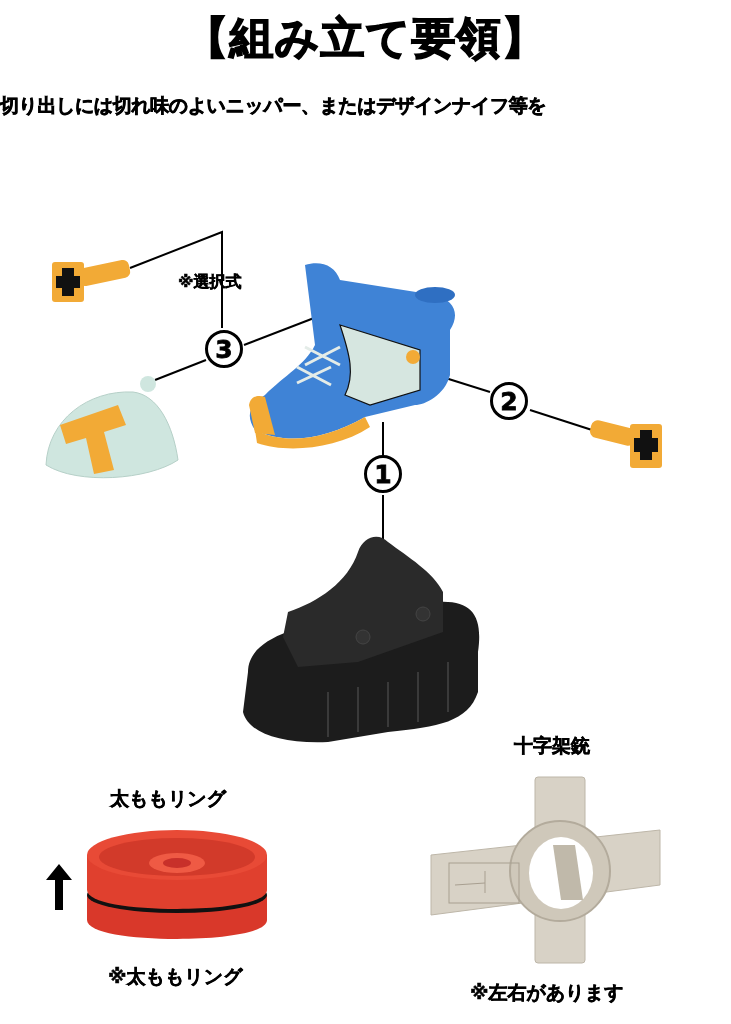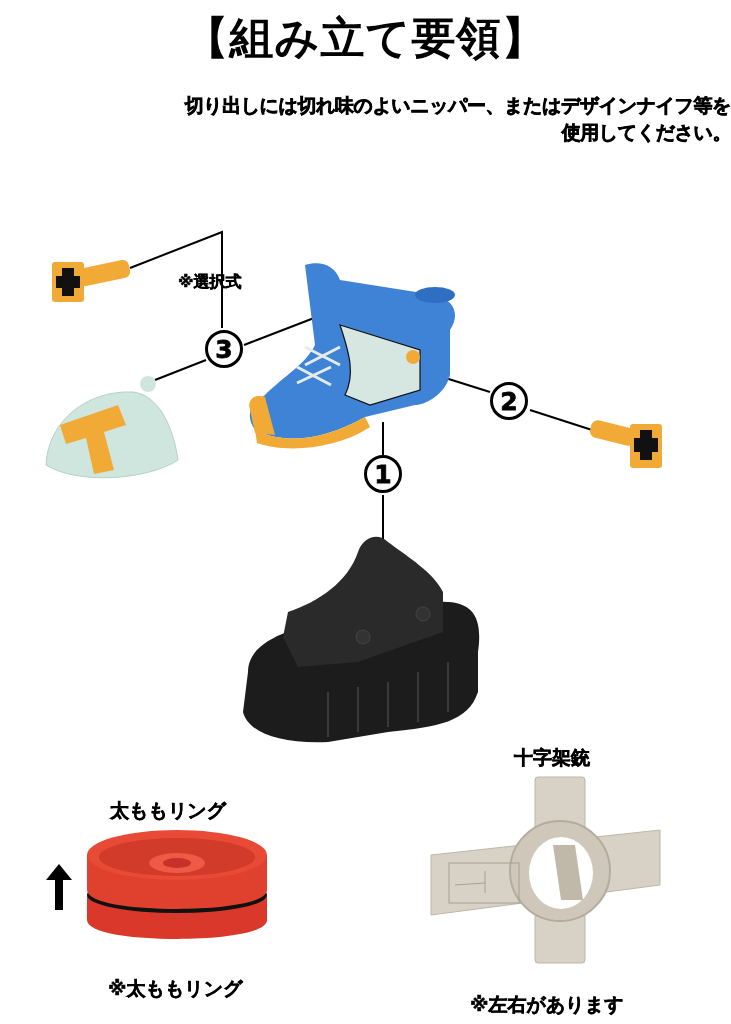--- a/index.html
+++ b/index.html
@@ -1,50 +1,49 @@
 <!DOCTYPE html>
 <html><head>
   <meta charset="utf-8">
   <style>
     * { margin: 0; padding: 0; box-sizing: border-box; }
     html, body { width: 731px; height: 1024px; background: #ffffff; overflow: hidden; }
     body { position: relative; font-family: "DejaVu Sans", sans-serif; color: #000; }
     .title {
       position: absolute; left: 0; top: 10px; width: 731px; text-align: center;
-      font-size: 44px; font-weight: 400; letter-spacing: 1px; line-height: 56px;
+      font-size: 44px; font-weight: 700; letter-spacing: 1px; line-height: 56px;
       -webkit-text-stroke: 1.4px #000;
     }
     .instructions {
-      position: absolute; left: 0; top: 92px; width: 731px; text-align: right;
+      position: absolute; left: 0; top: 92px; width: 731px; text-align: left;
     }
     .instructions div {
       font-size: 19px; font-weight: 900; line-height: 27px; letter-spacing: -0.5px;
       -webkit-text-stroke: 0.7px #000; white-space: nowrap;
     }
     .label {
       position: absolute; font-size: 16px; font-weight: 700; white-space: nowrap;
       -webkit-text-stroke: 0.5px #000; line-height: 20px;
     }
-    .label.big { font-size: 19px; line-height: 24px; margin-top: 12px; }
+    .label.big { font-size: 19px; line-height: 24px; }
     .circle-num {
       position: absolute; width: 38px; height: 38px; border: 3px solid #000; border-radius: 50%;
       background: #fff; display: flex; align-items: center; justify-content: center;
       font-size: 25px; font-weight: 900; line-height: 1; -webkit-text-stroke: 0.8px #000;
     }
     svg.layer { position: absolute; left: 0; top: 0; }
     .part { position: absolute; }
   </style>
 </head>
 <body>
 
 <div class="title">【組み立て要領】</div>
 
 <div class="instructions">
   <div>切り出しには切れ味のよいニッパー、またはデザインナイフ等を</div>
-  <div>使用してください。</div>
 </div>
 
 <svg class="layer" width="731" height="1024">
   <g stroke="#000" stroke-width="2" fill="none">
 
     <polyline points="130,268 222,232 222,328"></polyline>
 
     <line x1="244" y1="345" x2="340" y2="308"></line>
 
     <line x1="206" y1="360" x2="155" y2="380"></line>

